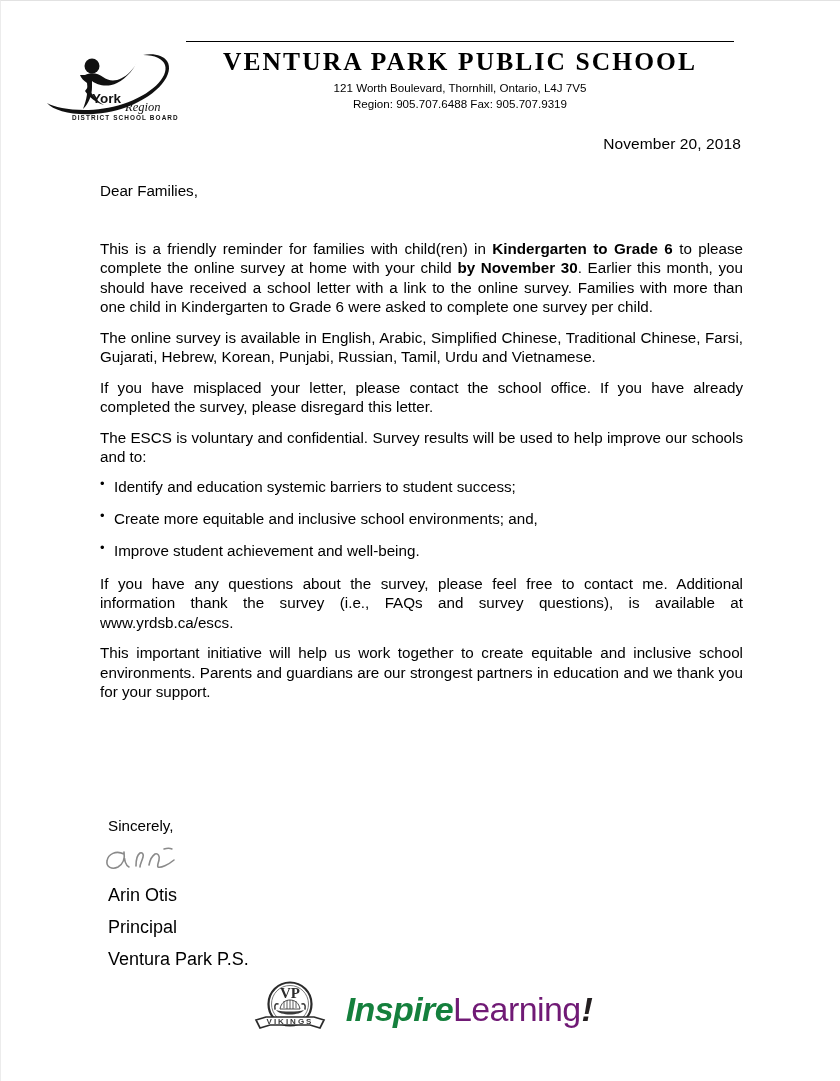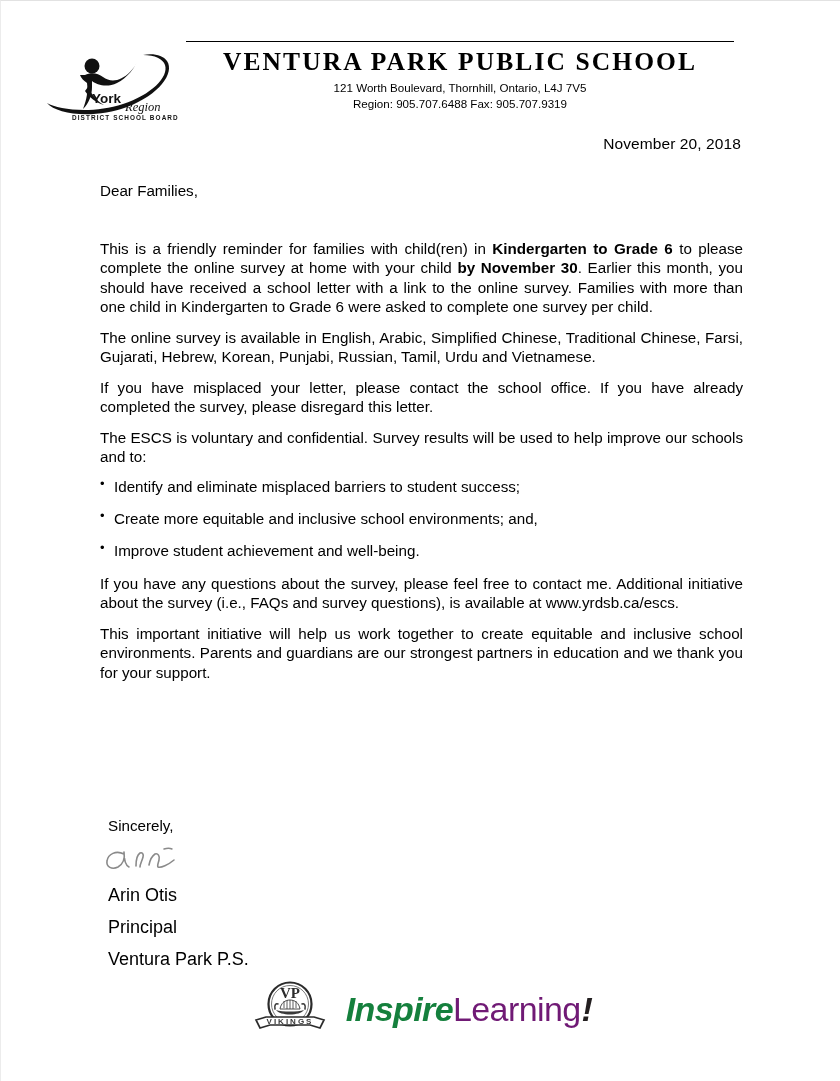--- a/index.html
+++ b/index.html
@@ -231,27 +231,27 @@
 
     <p class="para"><span>This is a friendly reminder for families with child(ren) in </span><b>Kindergarten to Grade 6</b><span> to please complete the online survey at home with your child </span><b>by November 30</b><span>.  Earlier this month, you should have received a school letter with a link to the online survey. Families with more than one child in Kindergarten to Grade 6 were asked to complete one survey per child.</span></p>
 
     <p class="para">The online survey is available in English, Arabic, Simplified Chinese, Traditional Chinese, Farsi, Gujarati, Hebrew, Korean, Punjabi, Russian, Tamil, Urdu and Vietnamese.</p>
 
     <p class="para">If you have misplaced your letter, please contact the school office.  If you have already completed the survey, please disregard this letter.</p>
 
     <p class="para tight">The ESCS is voluntary and confidential. Survey results will be used to help improve our schools and to:</p>
 
     <ul class="bullets">
-      <li>Identify and eliminate misplaced barriers to student success;</li>
+      <li>Identify and education systemic barriers to student success;</li>
       <li>Create more equitable and inclusive school environments; and,</li>
       <li>Improve student achievement and well-being.</li>
     </ul>
 
 
-    <p class="para">If you have any questions about the survey, please feel free to contact me. Additional initiative about the survey (i.e., FAQs and survey questions), is available at www.yrdsb.ca/escs.</p>
+    <p class="para">If you have any questions about the survey, please feel free to contact me. Additional information thank the survey (i.e., FAQs and survey questions), is available at www.yrdsb.ca/escs.</p>
 
     <p class="para">This important initiative will help us work together to create equitable and inclusive school environments. Parents and guardians are our strongest partners in education and we thank you for your support.</p>
   </div>
 
   <div id="closing">
     <p id="sincerely">Sincerely,</p>
 
     <div id="signature">
       <svg width="120" height="34" viewBox="0 0 120 34" xmlns="http://www.w3.org/2000/svg">
         <g fill="none" stroke="#8a8a8a" stroke-width="1.6" stroke-linecap="round" stroke-linejoin="round">

